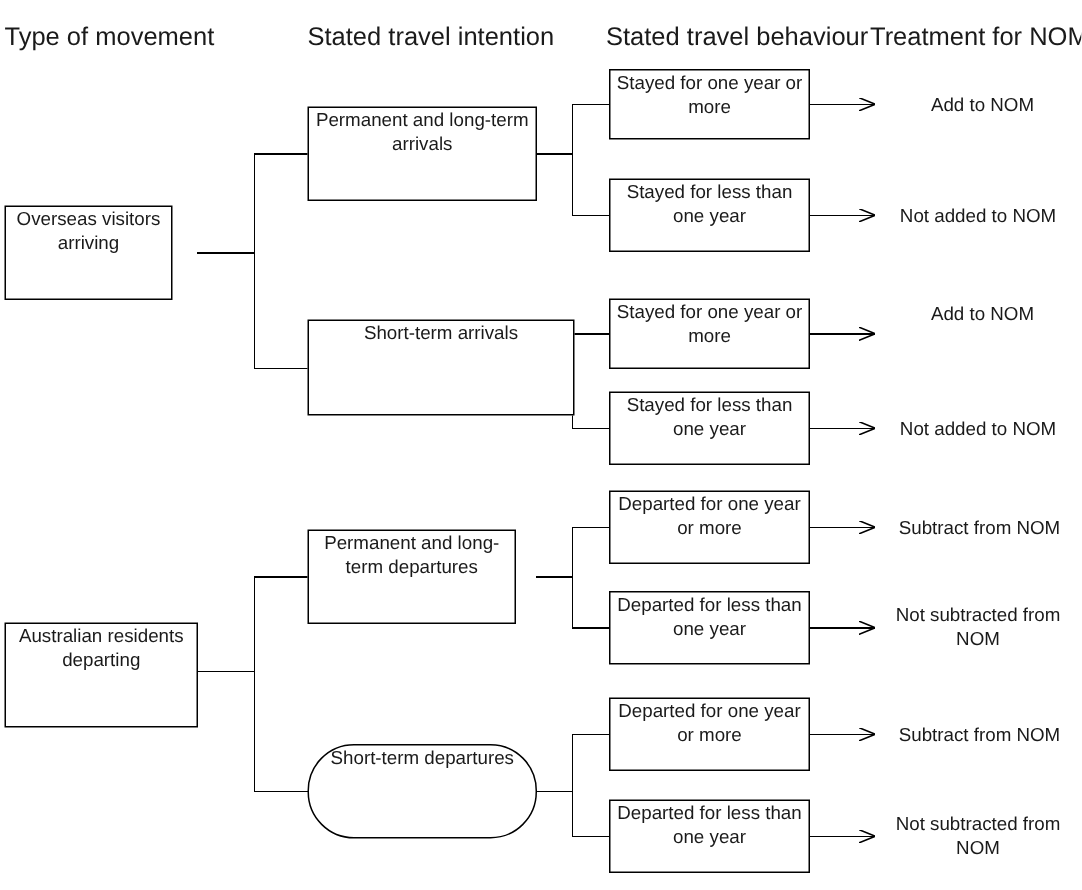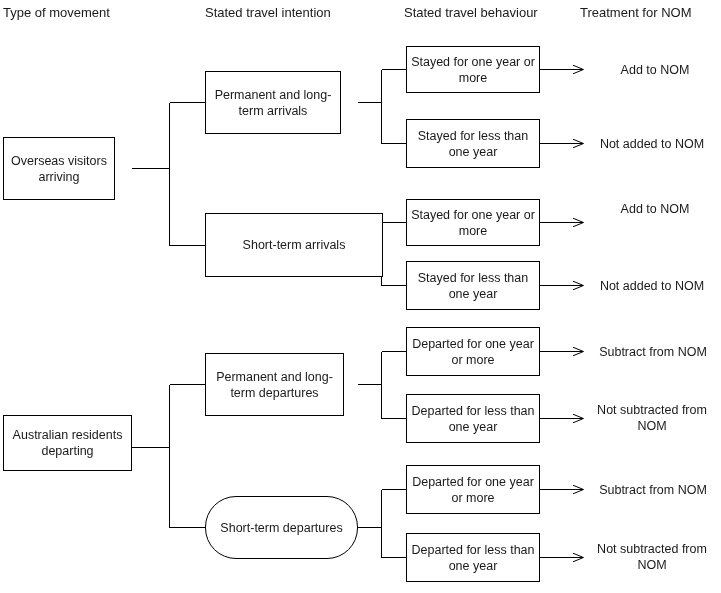--- a/index.html
+++ b/index.html
@@ -21,32 +21,32 @@
   #wires {
     position: absolute;
     left: 0;
     top: 0;
     width: 721px;
     height: 593px;
     pointer-events: none;
   }
   .col-header {
     position: absolute;
-    font-size: 13px;
+    font-size: 17px;
     line-height: 15px;
     color: #1a1a1a;
     white-space: nowrap;
+    margin-top: 12px;
   }
   .node {
     position: absolute;
     box-sizing: border-box;
     border: 1px solid #000000;
     background: #ffffff;
     display: flex;
-    align-items: center;
     justify-content: center;
     text-align: center;
     font-size: 12.5px;
     line-height: 16px;
     color: #1a1a1a;
     padding: 0 4px;
   }
   .node span {
     display: block;
     width: 100%;
@@ -123,25 +123,25 @@
       <path d="M539.5,351.5 H583" marker-end="url(#ah)"></path>
       <path d="M539.5,418.5 H583" marker-end="url(#ah)"></path>
       <path d="M539.5,489.5 H583" marker-end="url(#ah)"></path>
       <path d="M539.5,557.5 H583" marker-end="url(#ah)"></path>
     </g>
   </svg>
 
   <div class="node" style="left:3px;top:137px;width:112px;height:63px;">
     <span>Overseas visitors arriving</span>
   </div>
-  <div class="node" style="left:3px;top:415px;width:129px;height:56px;">
+  <div class="node" style="left:3px;top:415px;width:129px;height:70px;">
     <span>Australian residents departing</span>
   </div>
 
-  <div class="node" style="left:205px;top:71px;width:136px;height:63px;">
+  <div class="node" style="left:205px;top:71px;width:153px;height:63px;">
     <span>Permanent and long-term arrivals</span>
   </div>
   <div class="node" style="left:205px;top:213px;width:178px;height:64px;">
     <span>Short-term arrivals</span>
   </div>
   <div class="node" style="left:205px;top:353px;width:139px;height:63px;">
     <span>Permanent and long-term departures</span>
   </div>
   <div class="node" style="left:205px;top:496px;width:153px;height:63px;border-radius:31px;">
     <span>Short-term departures</span>

